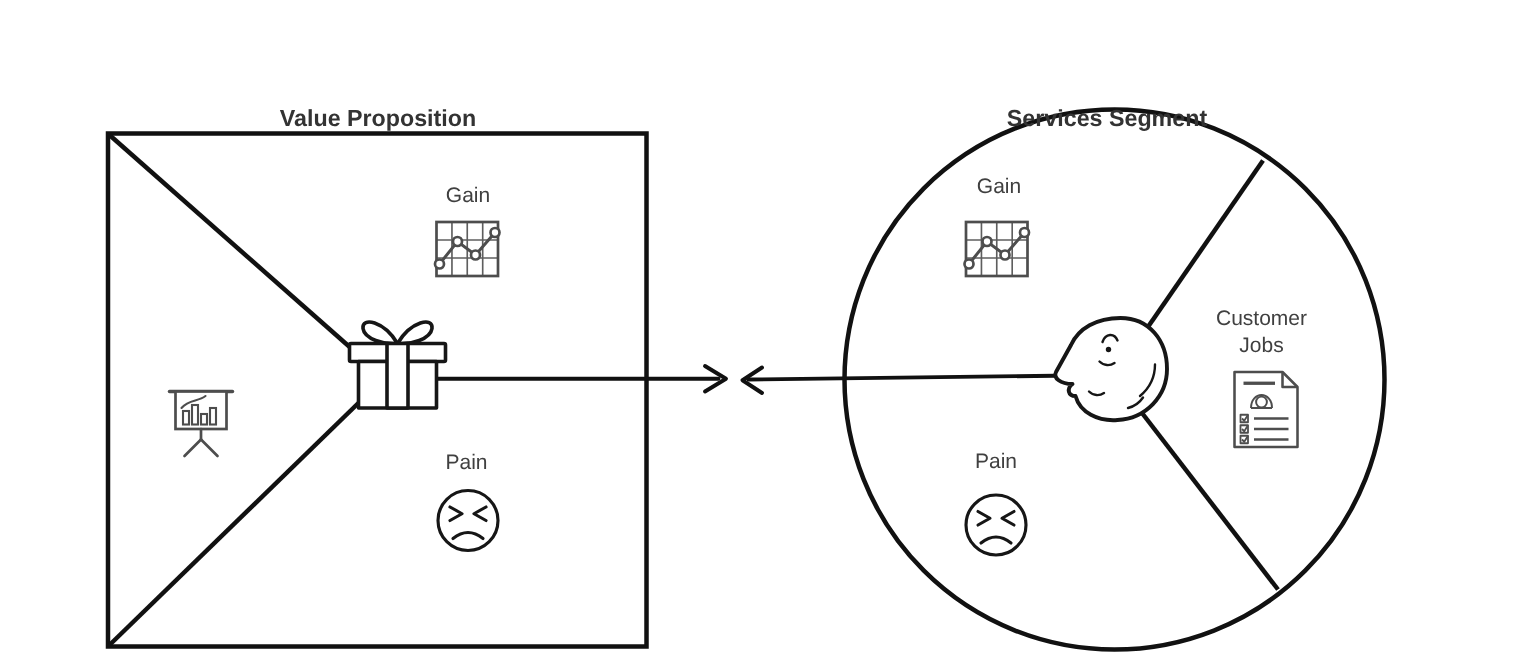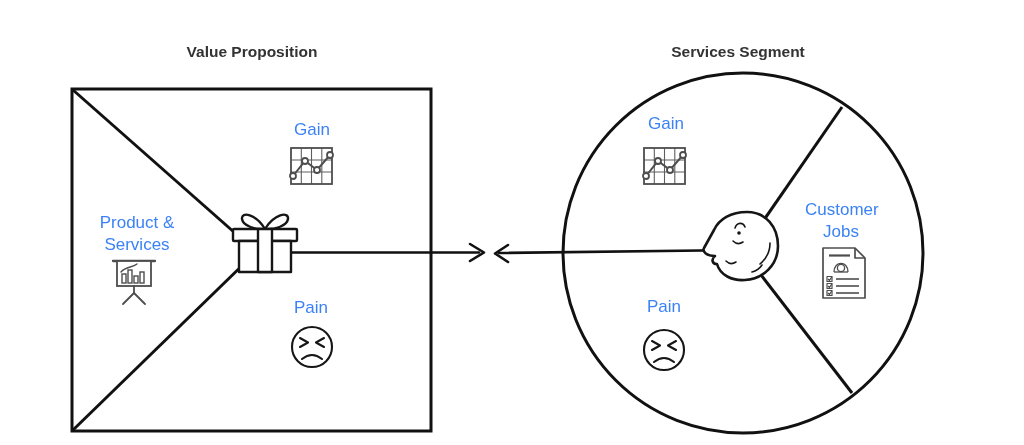--- a/index.html
+++ b/index.html
@@ -3,25 +3,25 @@
 <meta charset="utf-8">
 <style>
   html,body{margin:0;padding:0;background:#ffffff;}
   .stage{
     position:relative;width:1024px;height:445px;background:#ffffff;overflow:hidden;
     font-family:"Liberation Sans","DejaVu Sans",sans-serif;
   }
   .stage svg{position:absolute;left:0;top:0;}
   .label{
     position:absolute;transform:translate(-50%,-50%);
-    color:#3b82f6;font-size:17px;line-height:1.3;text-align:center;white-space:pre-line;
+    color:#404040;font-size:14px;line-height:1.3;text-align:center;white-space:pre-line;
   }
   .title{
     position:absolute;transform:translate(-50%,-50%);
-    color:#333333;font-size:15.5px;font-weight:bold;text-align:center;white-space:nowrap;
+    color:#333333;font-size:15.5px;font-weight:bold;text-align:center;white-space:nowrap;margin-top:28px;
   }
   .wrap-narrow{width:80px;}
   .wrap-jobs{width:72px;}
 </style>
 </head>
 <body>
 
 <div class="stage">
 
   <svg width="1024" height="445" viewBox="0 0 1024 445">
@@ -159,21 +159,20 @@
       </g>
     </g>
   </svg>
 
   <div class="title" style="left:252px;top:52px;">Value Proposition</div>
 
   <div class="title" style="left:738px;top:52px;">Services Segment</div>
 
   <div class="label" style="left:312px;top:130px;">Gain</div>
 
-  <div class="label wrap-narrow" style="left:137px;top:234px;">Product &amp; Services</div>
 
   <div class="label" style="left:311px;top:308px;">Pain</div>
 
   <div class="label" style="left:666px;top:124px;">Gain</div>
 
   <div class="label wrap-jobs" style="left:841px;top:221px;">Customer Jobs</div>
 
   <div class="label" style="left:664px;top:307px;">Pain</div>
 </div>
 

